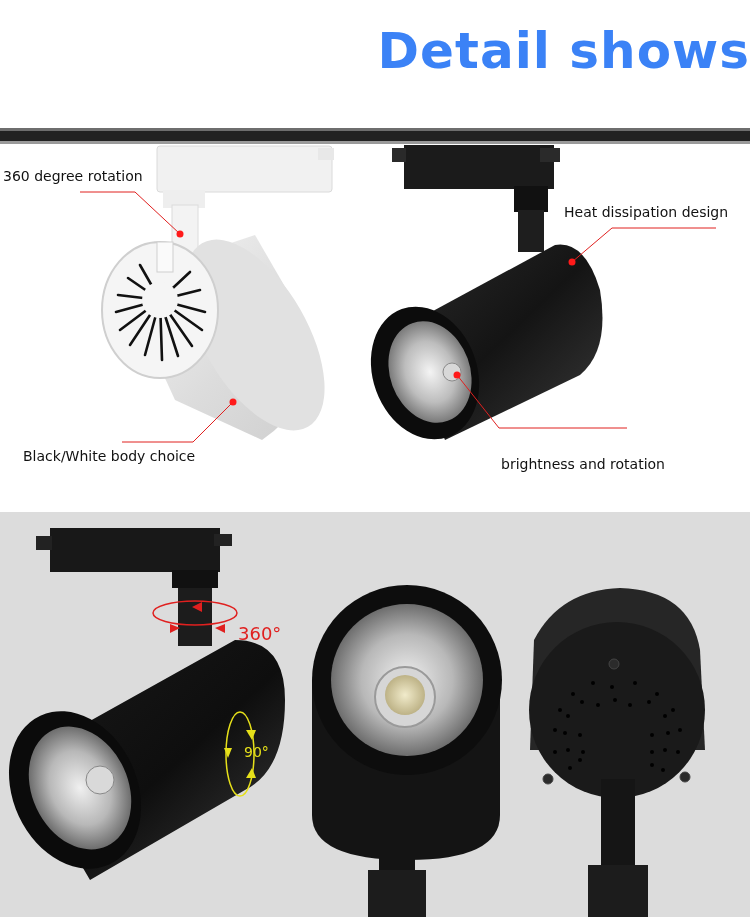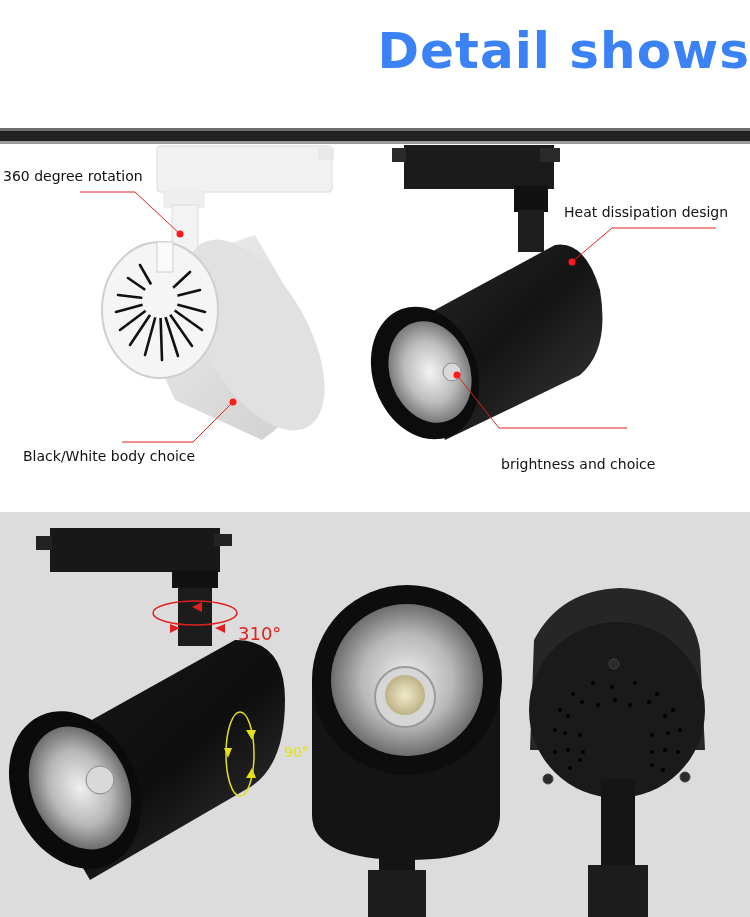--- a/index.html
+++ b/index.html
@@ -31,21 +31,20 @@
 
     svg { position: absolute; left: 0; top: 0; }
 
     .deg360 {
       position: absolute; left: 238px; top: 623px; font-size: 18px; color: #e0201f;
       font-family: "DejaVu Sans", sans-serif;
     }
     .deg90 {
       position: absolute; left: 244px; top: 744px; font-size: 14px; color: #e6e01a;
       font-family: "DejaVu Sans", sans-serif;
-      margin-left: 40px;
     }
   </style>
 </head>
 <body>
 
 <div class="title">Detail shows</div>
 
 <div class="top-panel">
   <div class="rail"></div>
 
@@ -122,21 +121,21 @@
       <circle cx="233" cy="402" r="3.5" fill="#ff1a1a"></circle>
 
       <polyline points="457,375 499,428 627,428" fill="none" stroke="#e0201f" stroke-width="1"></polyline>
       <circle cx="457" cy="375" r="3.5" fill="#ff1a1a"></circle>
     </g>
   </svg>
 
   <div class="callout-text" style="left:3px; top:167px;">360 degree rotation</div>
   <div class="callout-text" style="left:23px; top:447px;">Black/White body choice</div>
   <div class="callout-text" style="left:564px; top:203px;">Heat dissipation design</div>
-  <div class="callout-text" style="left:501px; top:455px;">brightness and choice</div>
+  <div class="callout-text" style="left:501px; top:455px;">brightness and rotation</div>
 </div>
 
 <div class="bottom-panel">
   <svg width="750" height="405" viewBox="0 512 750 405">
     <defs>
       <linearGradient id="blk2" x1="0" y1="0" x2="1" y2="1">
         <stop offset="0" stop-color="#1a1a1a"></stop>
         <stop offset="0.55" stop-color="#0e0e0e"></stop>
         <stop offset="1" stop-color="#3c3c3c"></stop>
       </linearGradient>
@@ -220,14 +219,14 @@
       </g>
       <circle cx="614" cy="664" r="5" fill="#2b2b2b" stroke="#444"></circle>
       <circle cx="548" cy="779" r="5" fill="#2b2b2b" stroke="#444"></circle>
       <circle cx="685" cy="777" r="5" fill="#2b2b2b" stroke="#444"></circle>
       <rect x="601" y="779" width="34" height="90" fill="#151515"></rect>
       <rect x="588" y="865" width="60" height="52" fill="#1c1c1c"></rect>
     </g>
   </svg>
 </div>
 
-<div class="deg360">310°</div>
+<div class="deg360">360°</div>
 <div class="deg90">90°</div>
 
 </body></html>

